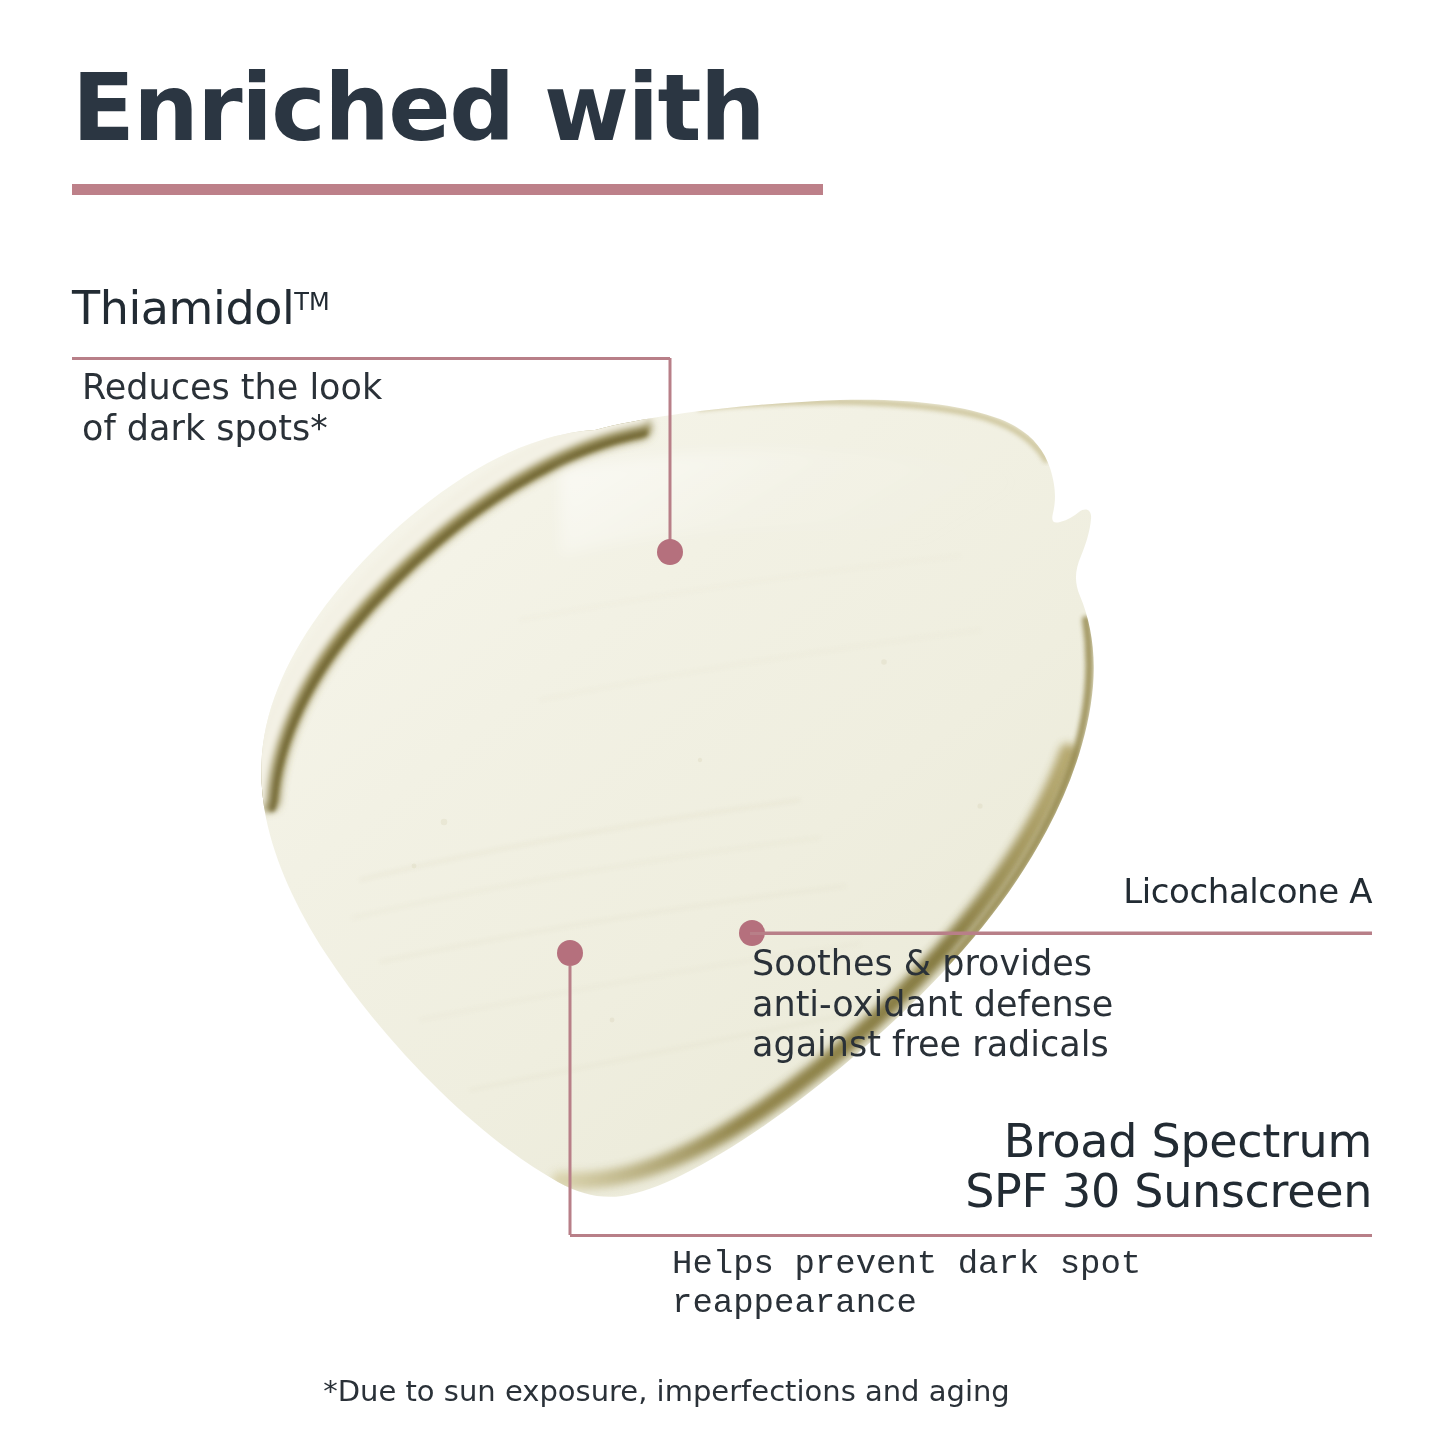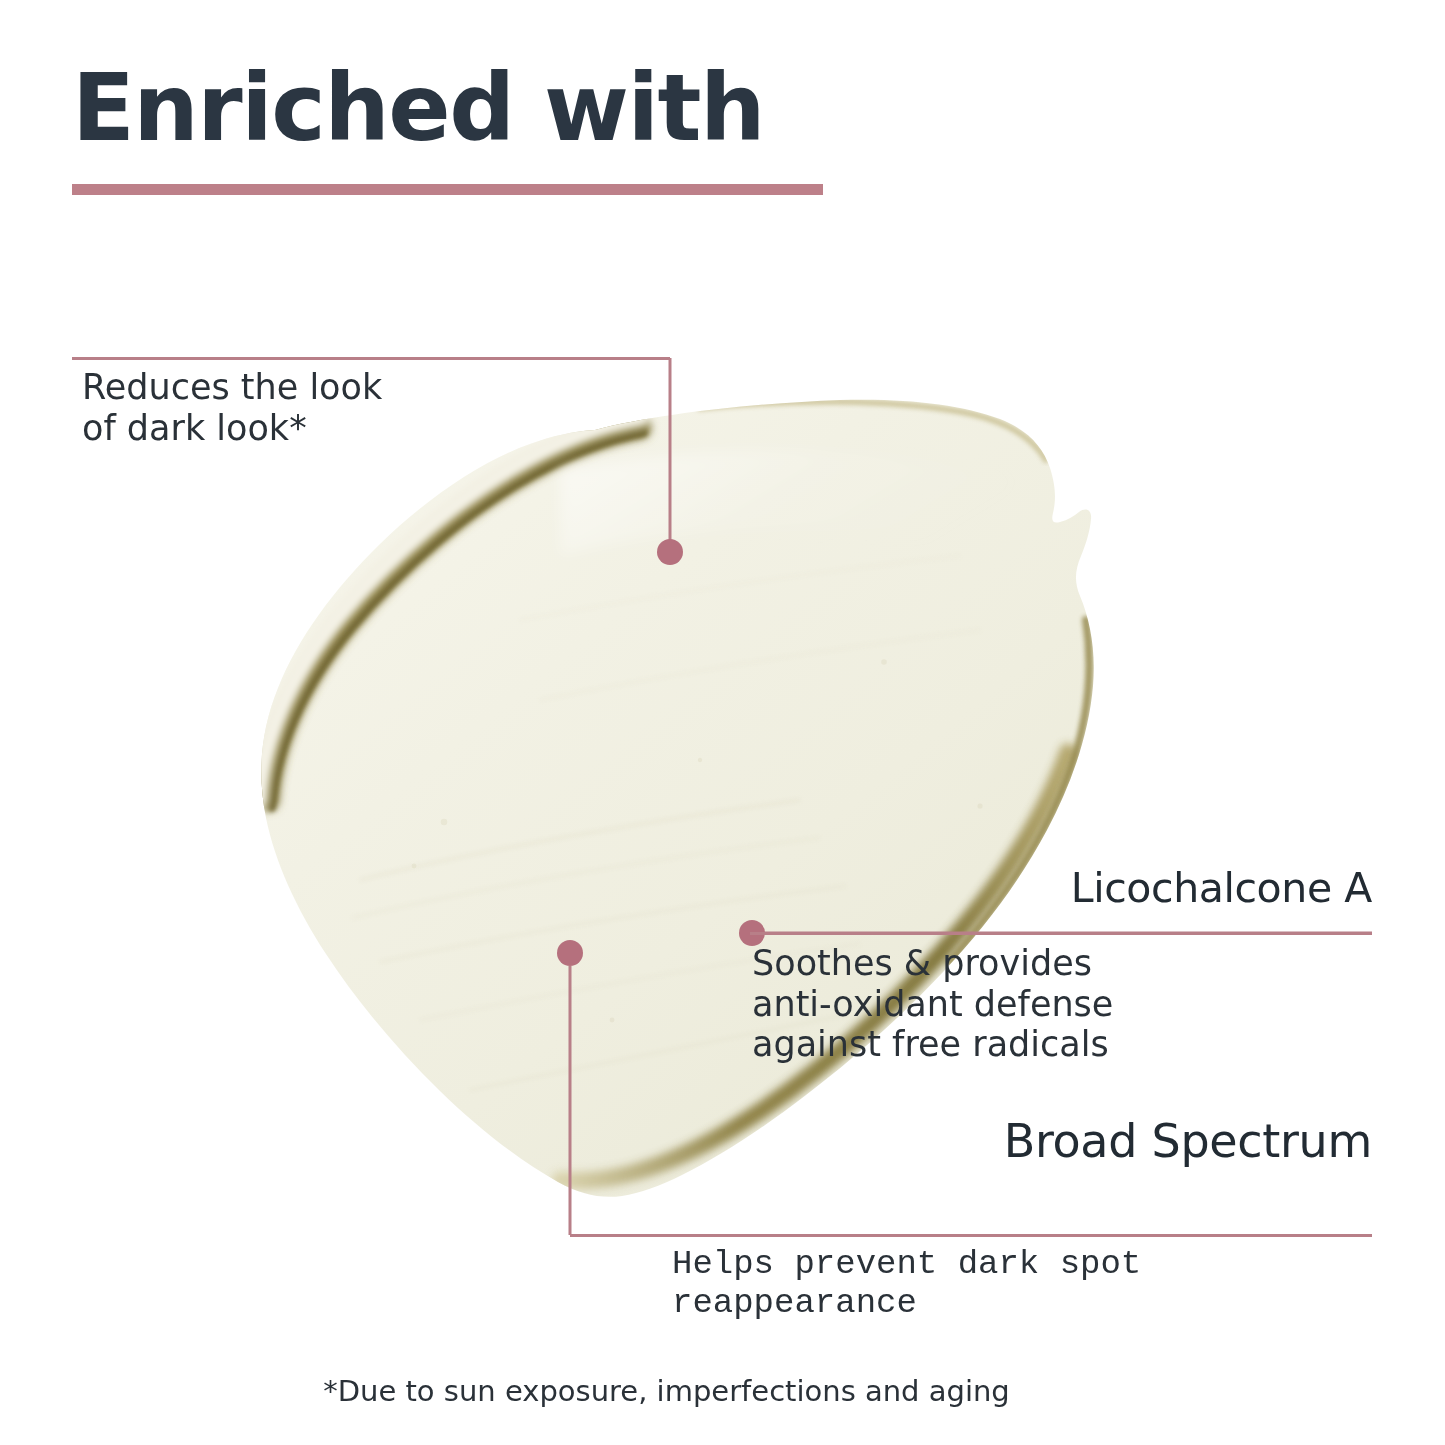--- a/index.html
+++ b/index.html
@@ -107,22 +107,23 @@
 
   
   #callout-licochalcone {
     position: absolute;
     right: 73px;
     top: 866px;
     width: 620px;
     text-align: right;
   }
   #licochalcone-title {
-    font-size: 41px;
+    font-size: 34px;
     letter-spacing: -0.4px;
+    margin-top: 7px;
   }
   #licochalcone-rule {
     position: absolute;
     left: 750px;
     top: 932px;
     width: 622px;
     height: 3px;
     background: #b87f88;
   }
   #licochalcone-body {
@@ -320,39 +321,43 @@
     <path d="M670,358 L670,540" fill="none" stroke="#b87f88" stroke-width="3"></path>
     <circle cx="670" cy="552" r="13" fill="#b5707d"></circle>
 
     <path d="M764,933 L1372,933" fill="none" stroke="#b87f88" stroke-width="3"></path>
     <circle cx="752" cy="933" r="13" fill="#b5707d"></circle>
 
     <path d="M570,966 L570,1235" fill="none" stroke="#b87f88" stroke-width="3"></path>
     <circle cx="570" cy="953" r="13" fill="#b5707d"></circle>
   </svg>
 
+  <div id="callout-thiamidol">
+    <div id="thiamidol-title" class="callout-title"><span>Thiamidol</span><span class="tm">TM</span></div>
+  </div>
   <div id="thiamidol-rule" class="rule"></div>
   <div id="thiamidol-body" class="callout-body">
     <div>Reduces the look</div>
-    <div>of dark look*</div>
+    <div>of dark spots*</div>
   </div>
 
   <div id="callout-licochalcone">
     <div id="licochalcone-title" class="callout-title">Licochalcone A</div>
   </div>
   <div id="licochalcone-rule" class="rule"></div>
   <div id="licochalcone-body" class="callout-body">
     <div>Soothes &amp; provides</div>
     <div>anti-oxidant defense</div>
     <div>against free radicals</div>
   </div>
 
   <div id="callout-spf">
     <div id="spf-title" class="callout-title">
       <div>Broad Spectrum</div>
+      <div>SPF 30 Sunscreen</div>
     </div>
   </div>
   <div id="spf-rule" class="rule"></div>
   <div id="spf-body" class="callout-body">
     <div>Helps prevent dark spot reappearance</div>
   </div>
 
   <div id="footnote">*Due to sun exposure, imperfections and aging</div>
 
 </div>

